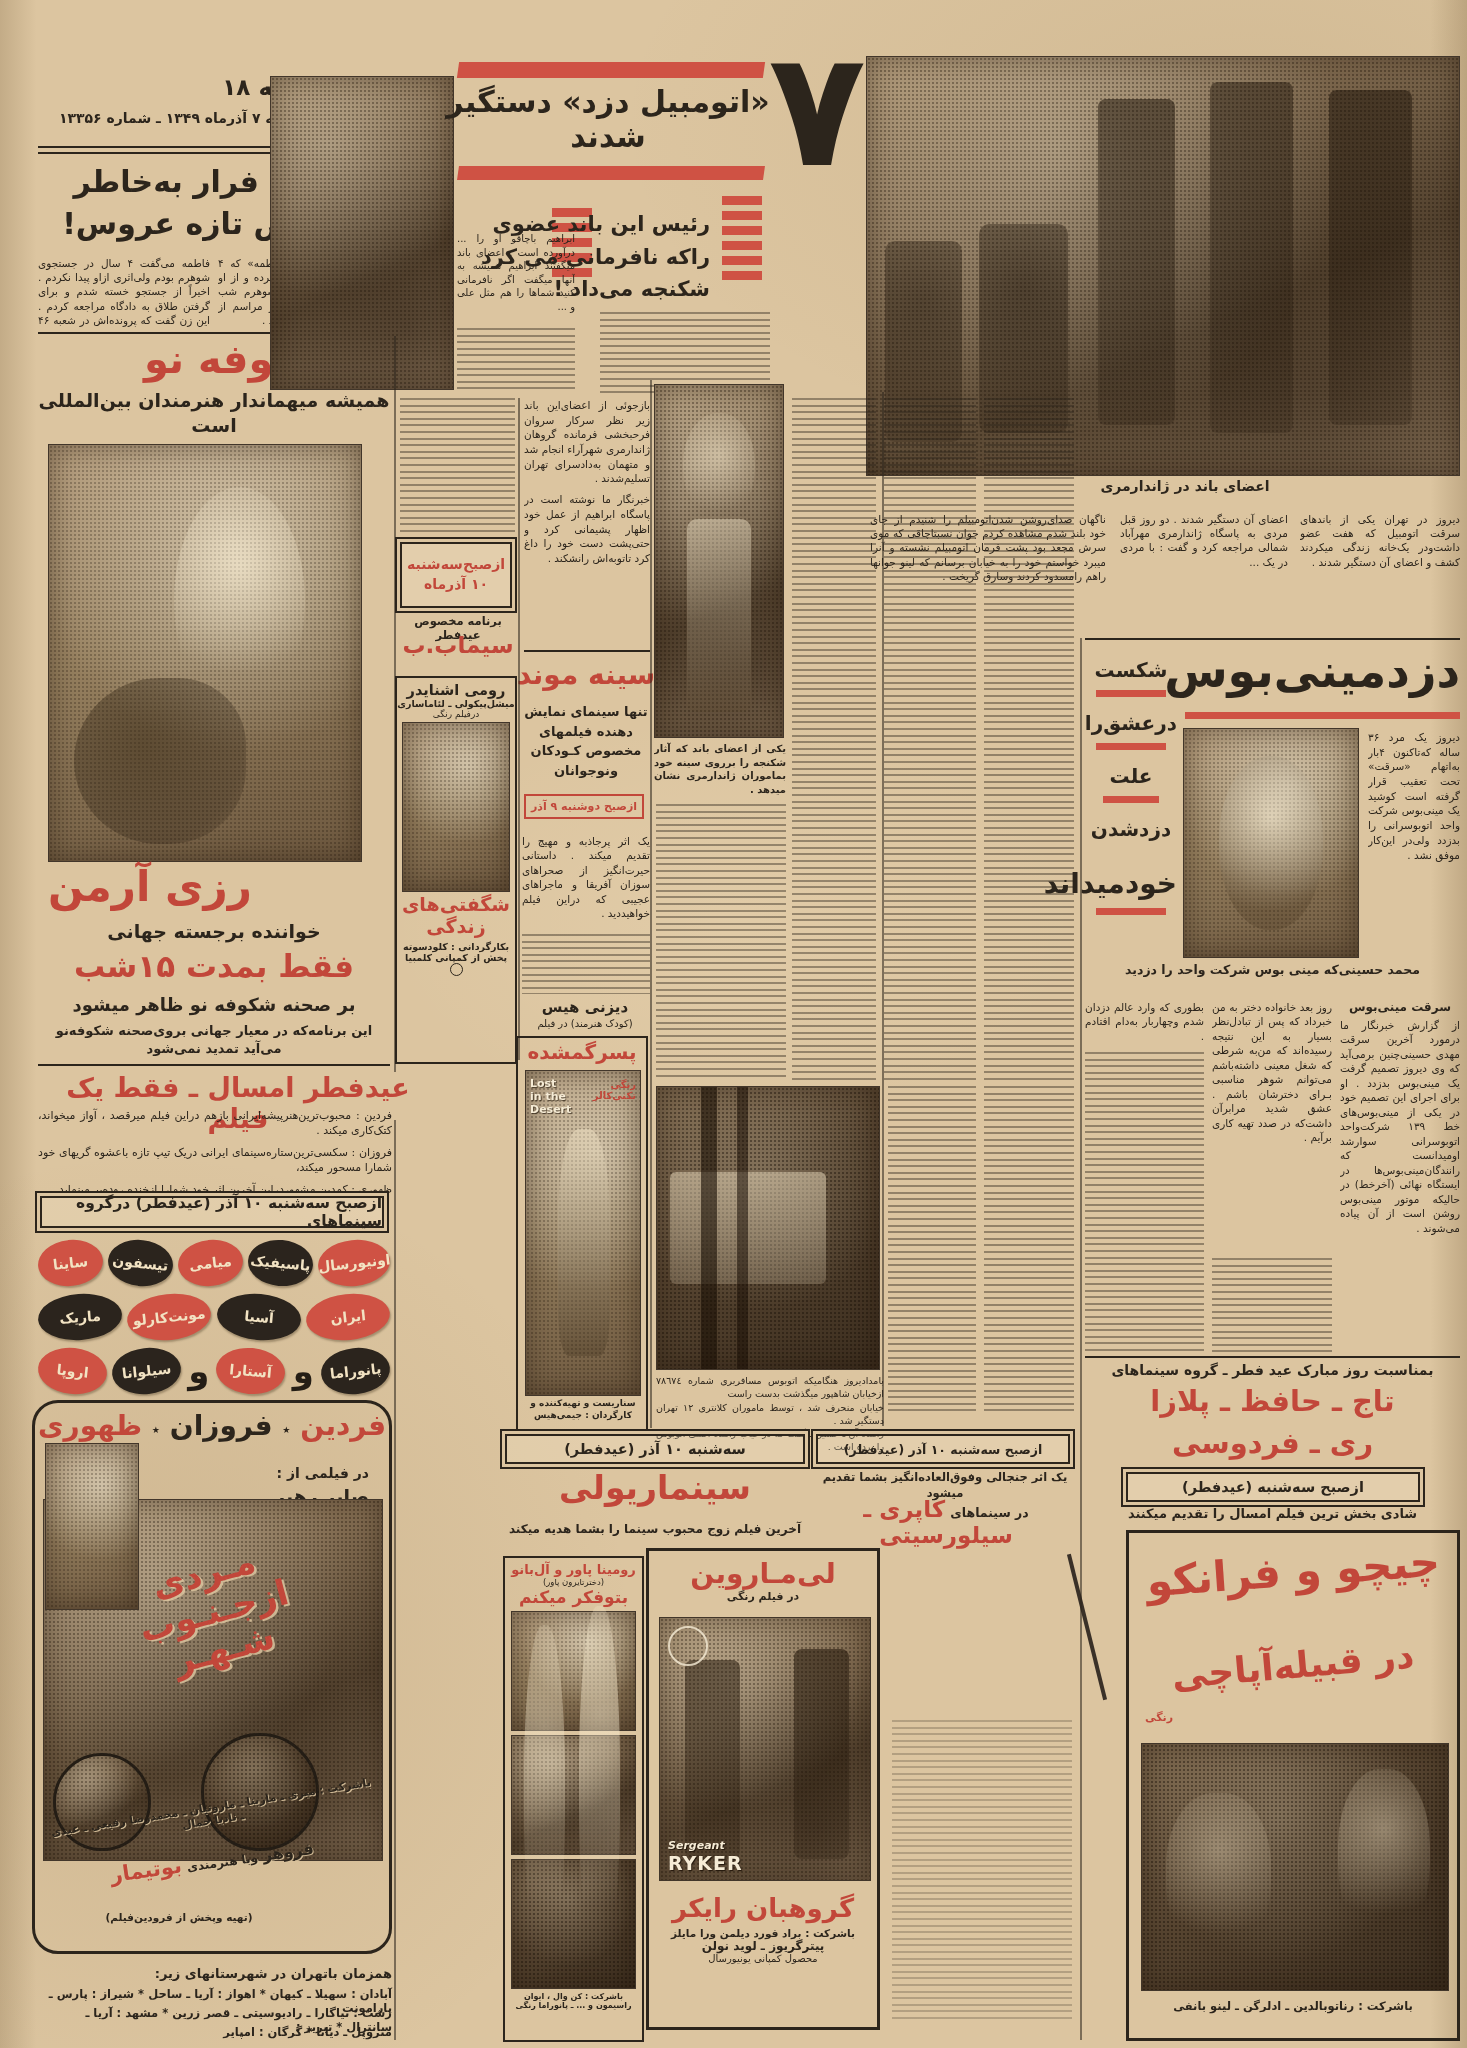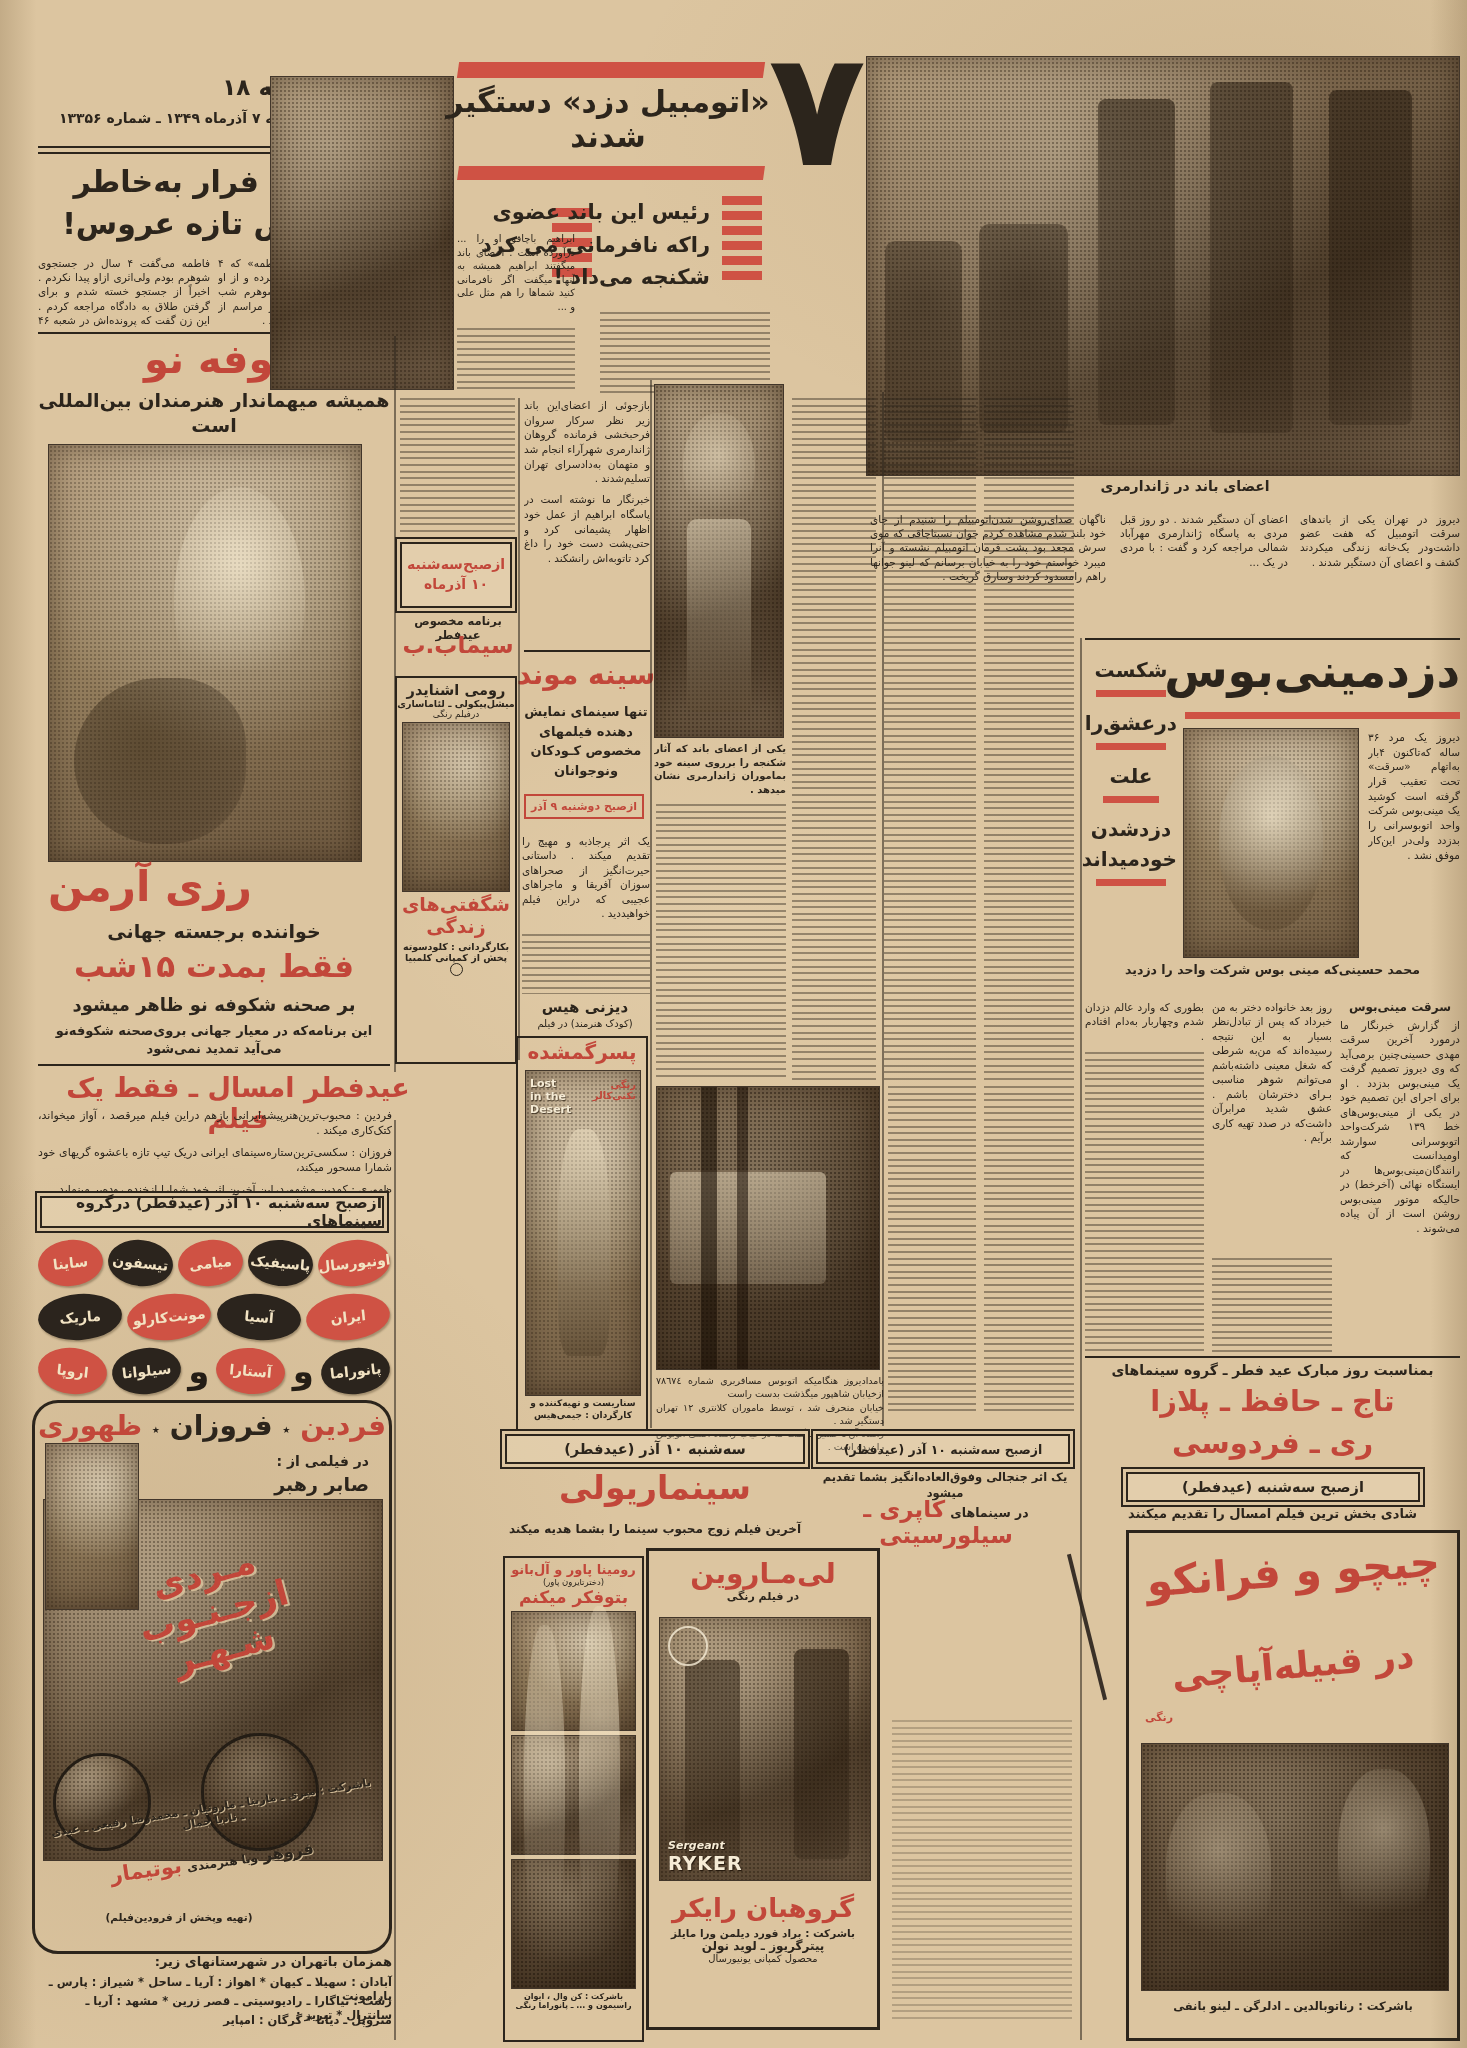--- a/index.html
+++ b/index.html
@@ -9,21 +9,21 @@
   html,body{margin:0;padding:0;background:#b9a27c;}
   body{font-family:"DejaVu Sans",sans-serif;color:var(--ink);}
   .page{position:relative;width:1467px;height:2048px;margin:0 auto;overflow:hidden;direction:rtl;
     background:
       radial-gradient(900px 500px at 85% 6%, rgba(120,90,40,.10), transparent 70%),
       radial-gradient(700px 700px at 10% 80%, rgba(110,80,35,.12), transparent 70%),
       radial-gradient(500px 300px at 50% 45%, rgba(255,240,210,.15), transparent 70%),
       linear-gradient(90deg, rgba(80,55,20,.18) 0, transparent 2.5%, transparent 97.5%, rgba(80,55,20,.20) 100%),
       var(--paper);}
   .abs{position:absolute;}
-  .c{text-align:center;} .r{text-align:right;} .j{text-align:justify;text-align-last:right;}
+  .c{text-align:center;} .r{text-align:right;margin-top:12px;} .j{text-align:justify;text-align-last:right;}
   .b{font-weight:700;} .red{color:var(--red);}
   .hr{position:absolute;background:var(--ink);height:2px;}
   .hr2{position:absolute;height:4px;border-top:2px solid var(--ink);border-bottom:2px solid var(--ink);}
   .vr{position:absolute;width:2px;background:rgba(44,37,28,.55);}
   .redbar{position:absolute;background:var(--red2);}
   .dbox{border:2px solid var(--ink);box-shadow:0 0 0 3px var(--paper),0 0 0 5px var(--ink);background:rgba(255,245,220,.2);display:flex;align-items:center;justify-content:center;}
   .photo{background-image:
       radial-gradient(rgba(25,15,5,.33) 1px, transparent 1.4px),
       radial-gradient(circle at 32% 22%, rgba(255,246,222,.30), transparent 55%),
       radial-gradient(circle at 75% 80%, rgba(30,18,8,.35), transparent 60%),
@@ -214,21 +214,21 @@
   <div class="abs c b" style="right:7px;top:644px;width:275px;font-size:46px;text-align:right;">دزدمینی‌بوس</div>
   <div class="redbar" style="right:7px;top:712px;width:275px;height:7px;"></div>
   <div class="abs" style="right:290px;top:658px;width:92px;">
     <div class="c b" style="font-size:20px;">شکست</div>
     <div class="redbar" style="position:static;display:block;width:70px;height:7px;margin:8px auto 14px;"></div>
     <div class="c b" style="font-size:20px;">درعشق‌را</div>
     <div class="redbar" style="position:static;display:block;width:70px;height:7px;margin:8px auto 14px;"></div>
     <div class="c b" style="font-size:20px;">علت</div>
     <div class="redbar" style="position:static;display:block;width:56px;height:7px;margin:8px auto 14px;"></div>
     <div class="c b" style="font-size:20px;">دزدشدن</div>
-    <div class="c b" style="font-size:20px;margin-top:6px;">خودمیداند</div>
+    <div class="c b" style="font-size:28px;margin-top:26px;">خودمیداند</div>
     <div class="redbar" style="position:static;display:block;width:70px;height:7px;margin:8px auto 0;"></div>
   </div>
   <div class="abs j" style="right:7px;top:730px;width:92px;height:232px;font-size:10.5px;line-height:1.4;overflow:hidden;">دیروز یک مرد ۳۶ ساله که‌تاکنون ۴بار به‌اتهام «سرقت» تحت تعقیب قرار گرفته است کوشید یک مینی‌بوس شرکت واحد اتوبوسرانی را بدزدد ولی‌در این‌کار موفق نشد .</div>
   <div class="abs photo light" style="right:108px;top:728px;width:174px;height:228px;">
     <div class="abs" style="right:20%;top:12%;width:60%;height:76%;border-radius:48%;background:radial-gradient(circle at 50% 35%, rgba(255,246,222,.5), rgba(70,52,30,.25) 75%);"></div>
   </div>
   <div class="abs c b" style="right:7px;top:962px;width:375px;font-size:12.5px;">محمد حسینی‌که مینی بوس شرکت واحد را دزدید</div>
   <div class="abs" style="right:7px;top:1000px;width:120px;height:352px;overflow:hidden;">
     <div class="c b" style="font-size:12px;margin-bottom:4px;">سرقت مینی‌بوس</div>
     <div class="j" style="font-size:10.5px;line-height:1.38;">از گزارش خبرنگار ما درمورد آخرین سرقت مهدی حسینی‌چنین برمی‌آید که وی دیروز تصمیم گرفت یک مینی‌بوس بدزدد . او برای اجرای این تصمیم خود در یکی از مینی‌بوس‌های خط ۱۳۹ شرکت‌واحد اتوبوسرانی سوارشد اومیدانست که رانندگان‌مینی‌بوس‌ها در ایستگاه نهائی (آخرخط) در حالیکه موتور مینی‌بوس روشن است از آن پیاده می‌شوند .</div>

